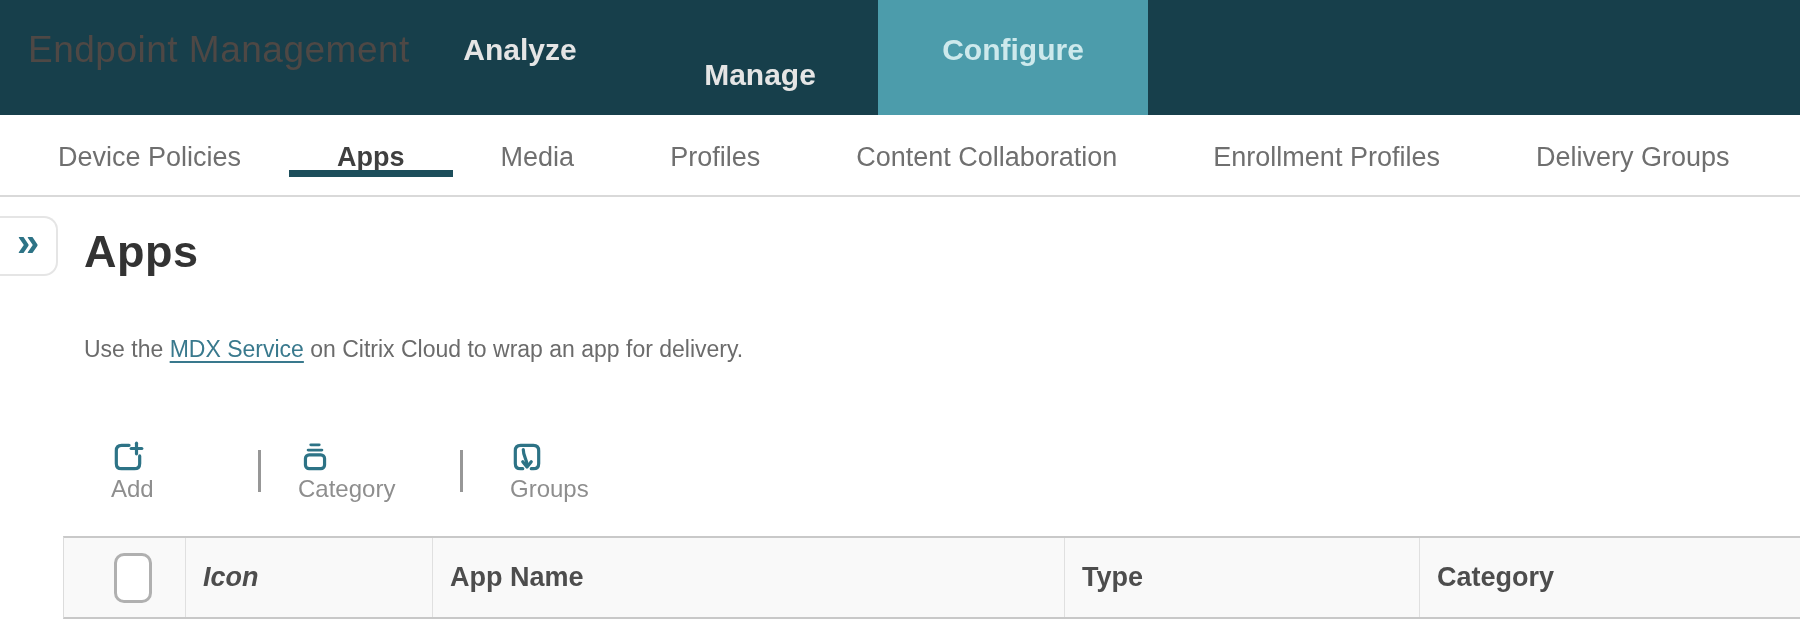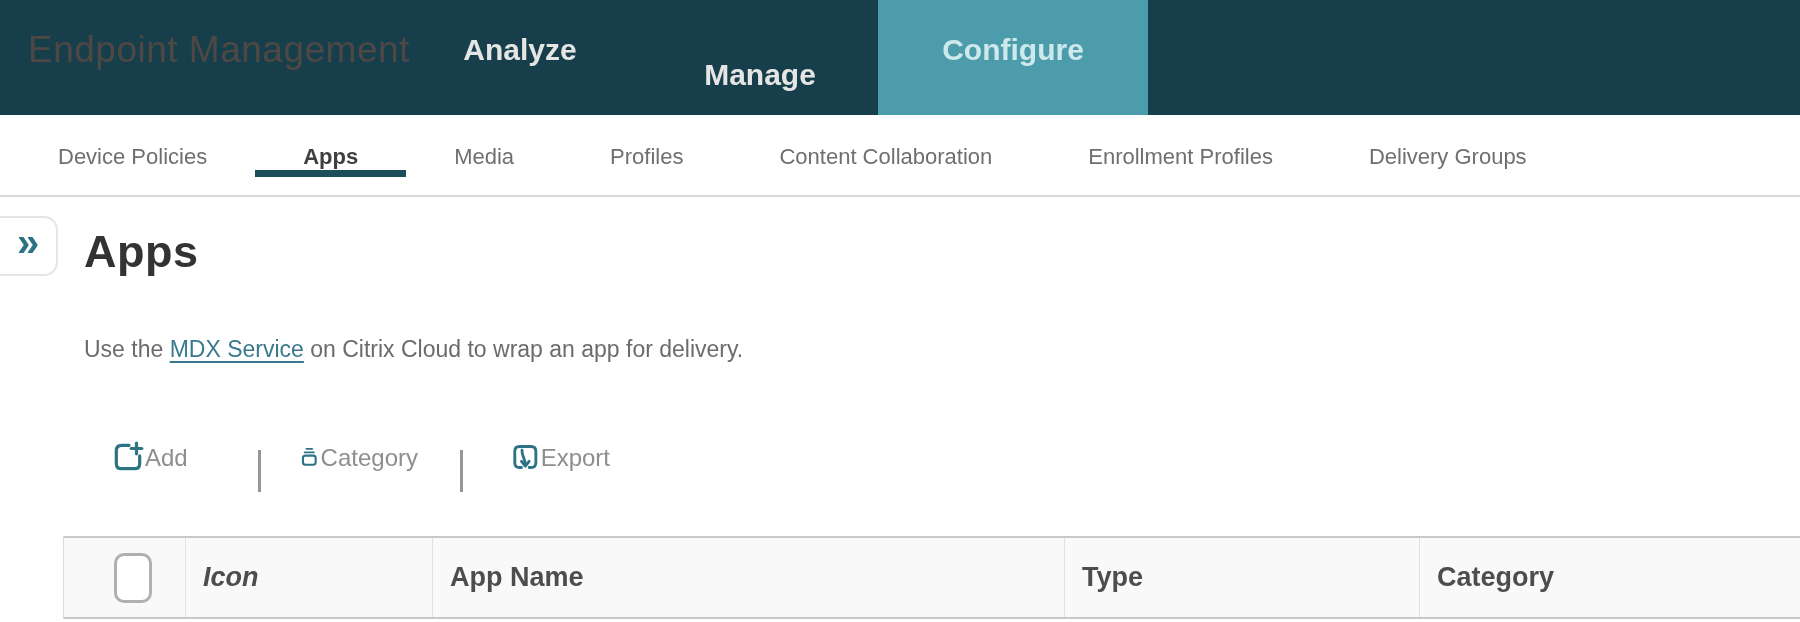--- a/index.html
+++ b/index.html
@@ -25,21 +25,21 @@
   }
   .topnav-item.active{background:#4C9CAB;color:#CDE9EC;}
   
   .subnav{
     position:absolute;left:0;top:115px;width:1800px;height:82px;
     background:#ffffff;border-bottom:2px solid #D9D9D9;
     display:flex;padding-left:10px;box-sizing:border-box;
   }
   .subnav-item{
     position:relative;height:60px;line-height:84px;padding:0 48px;
-    font-size:22px;color:#6F6F6F;white-space:nowrap;cursor:pointer;
+    font-size:27px;color:#6F6F6F;white-space:nowrap;cursor:pointer;
   }
   .subnav-item.active{color:#3F3F3F;font-weight:700;}
   .tab-underline{
     position:absolute;left:0;right:0;bottom:-2px;height:7px;background:#1D4E5B;
   }
   
   .expander{
     position:absolute;left:0;top:216px;width:58px;height:60px;
     background:#fff;border:2px solid #E5E5E5;border-left:none;
     border-radius:0 14px 14px 0;box-sizing:border-box;
@@ -54,22 +54,22 @@
     position:absolute;left:84px;top:226px;margin:0;
     font-size:45px;font-weight:700;color:#333333;letter-spacing:.5px;
   }
   .page-desc{
     position:absolute;left:84px;top:336px;font-size:23px;color:#6B6B6B;
   }
   .page-desc a{color:#39798D;text-decoration:underline;text-underline-offset:4px;cursor:pointer;}
   
   .toolbar{position:absolute;left:0;top:440px;width:1800px;height:70px;}
   .tool-btn{
-    position:absolute;top:0;display:flex;flex-direction:row;
-    align-items:center;cursor:pointer;
+    position:absolute;top:0;display:flex;flex-direction:column;
+    cursor:pointer;
   }
   .tool-btn .icon{width:34px;height:34px;}
   .tool-btn .lbl{margin-top:1px;font-size:24px;color:#8E8E8E;white-space:nowrap;}
   .tool-sep{
     position:absolute;top:10px;width:3px;height:42px;background:#979797;
     font-size:0;color:transparent;
   }
   
   .grid{
     position:absolute;left:63px;top:536px;width:1737px;
@@ -147,21 +147,21 @@
   </div>
 
   <div class="tool-sep" style="left:460px;">|</div>
 
   <div class="tool-btn" style="left:510px;width:100px;">
     <svg class="icon" viewBox="0 0 32 32" fill="none" stroke="#2D7386" stroke-width="3" stroke-linecap="round" stroke-linejoin="round">
       <path d="M12 27 H10 Q5 27 5 22 V10 Q5 5 10 5 H22 Q27 5 27 10 V22 Q27 27 22 27 H20"></path>
       <path d="M12.5 9 C12.5 16 16 17.5 16 24"></path>
       <path d="M12 20.5 L16 25.5 L20 20.5"></path>
     </svg>
-    <span class="lbl">Export</span>
+    <span class="lbl">Groups</span>
   </div>
 
 </div>
 
 <div class="grid">
   <div class="cell col-check">
     <div class="checkbox"></div>
   </div>
   <div class="cell col-icon">Icon</div>
   <div class="cell col-appname">App Name</div>

